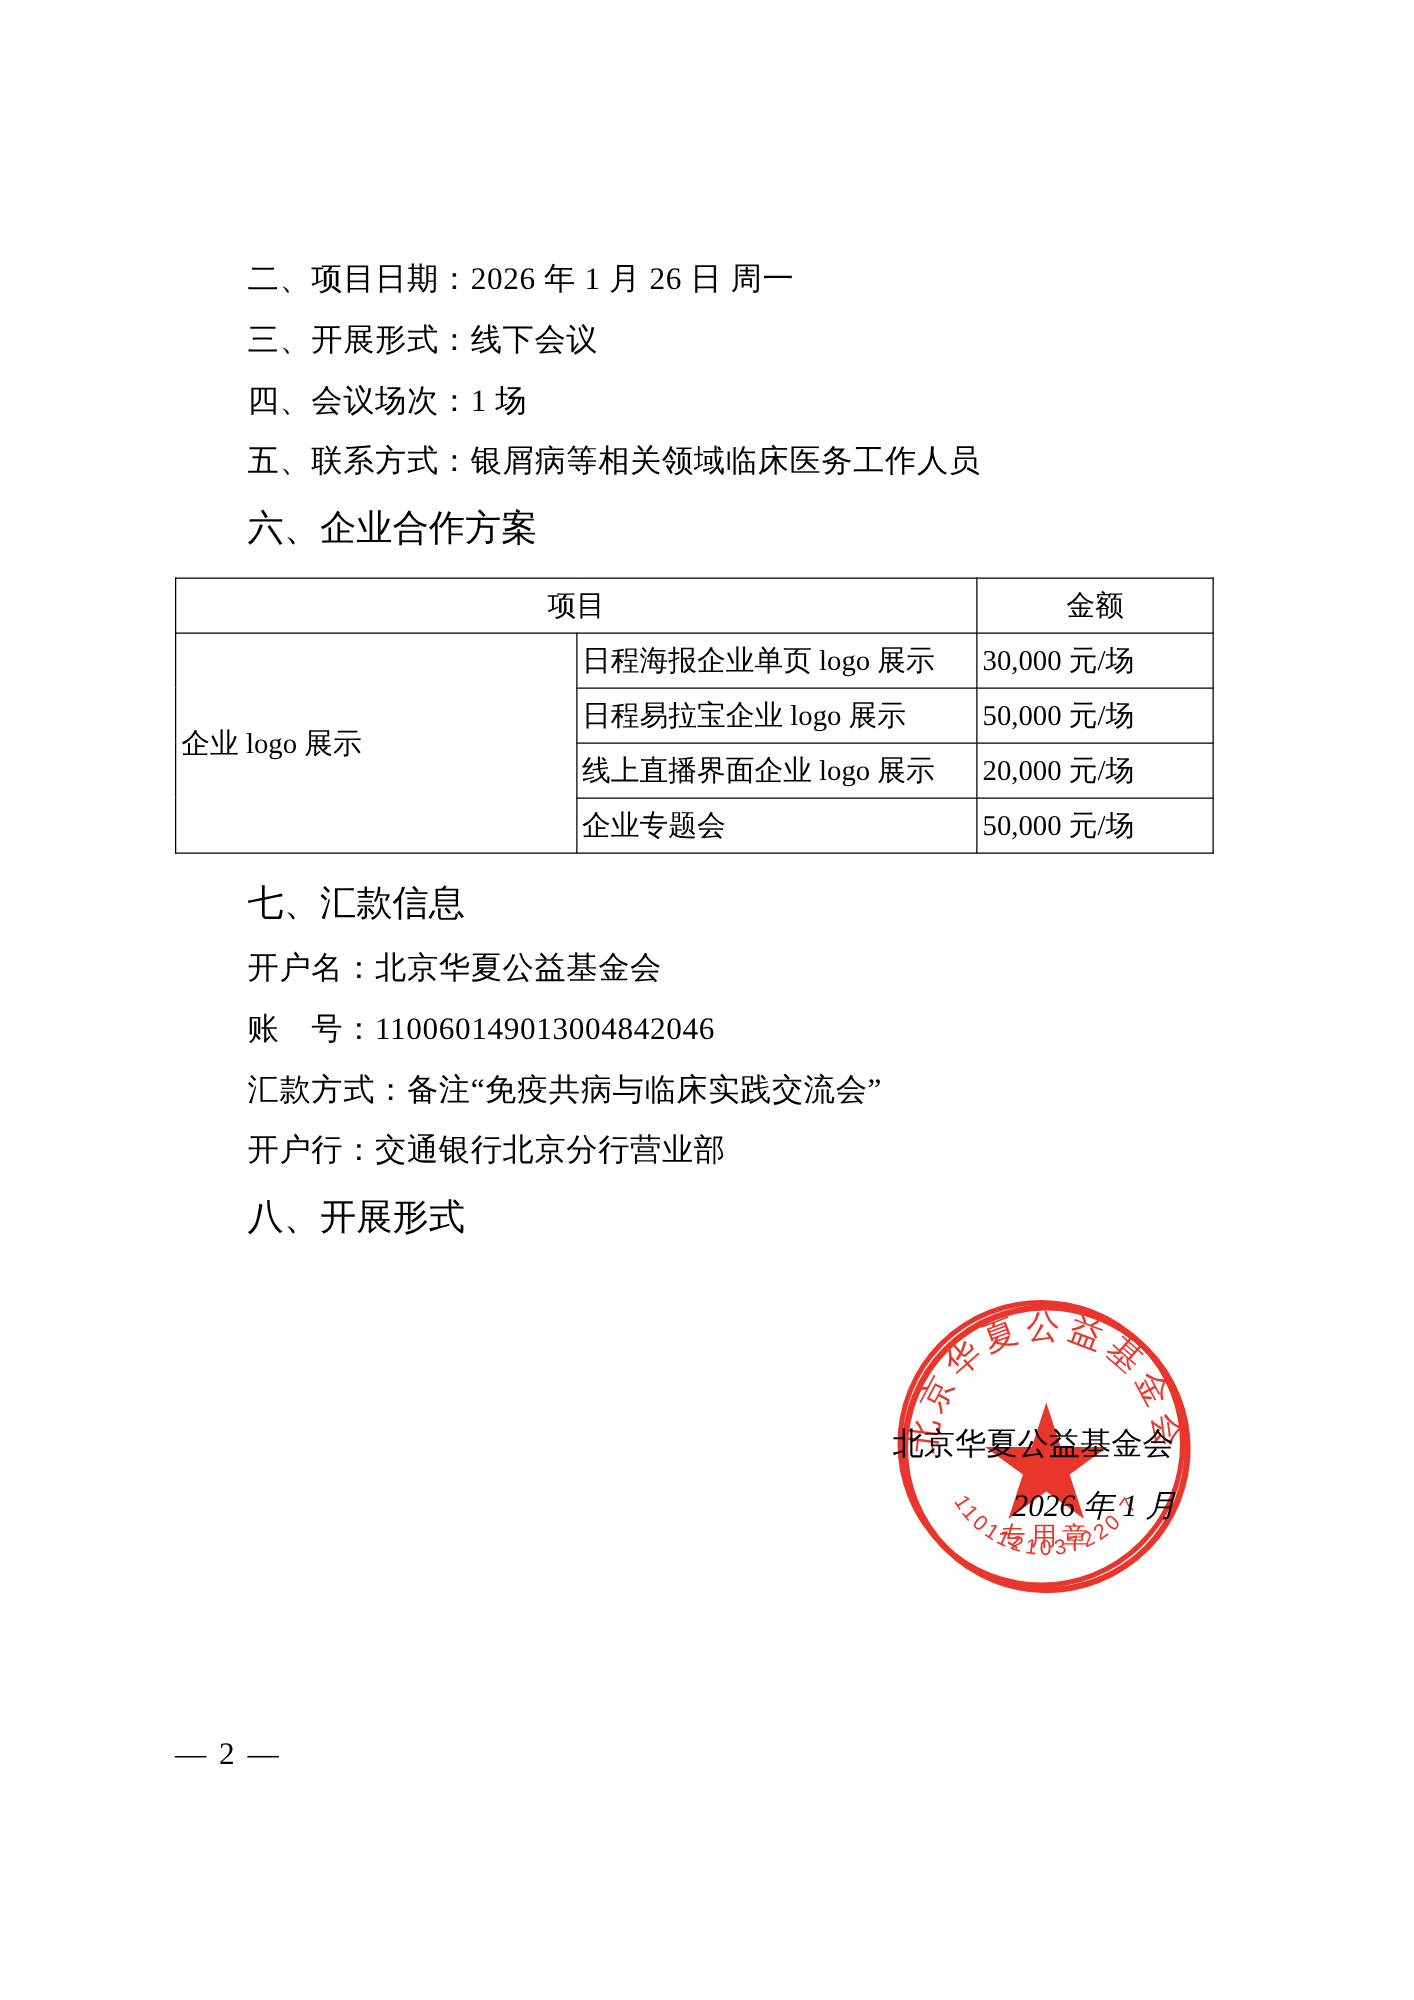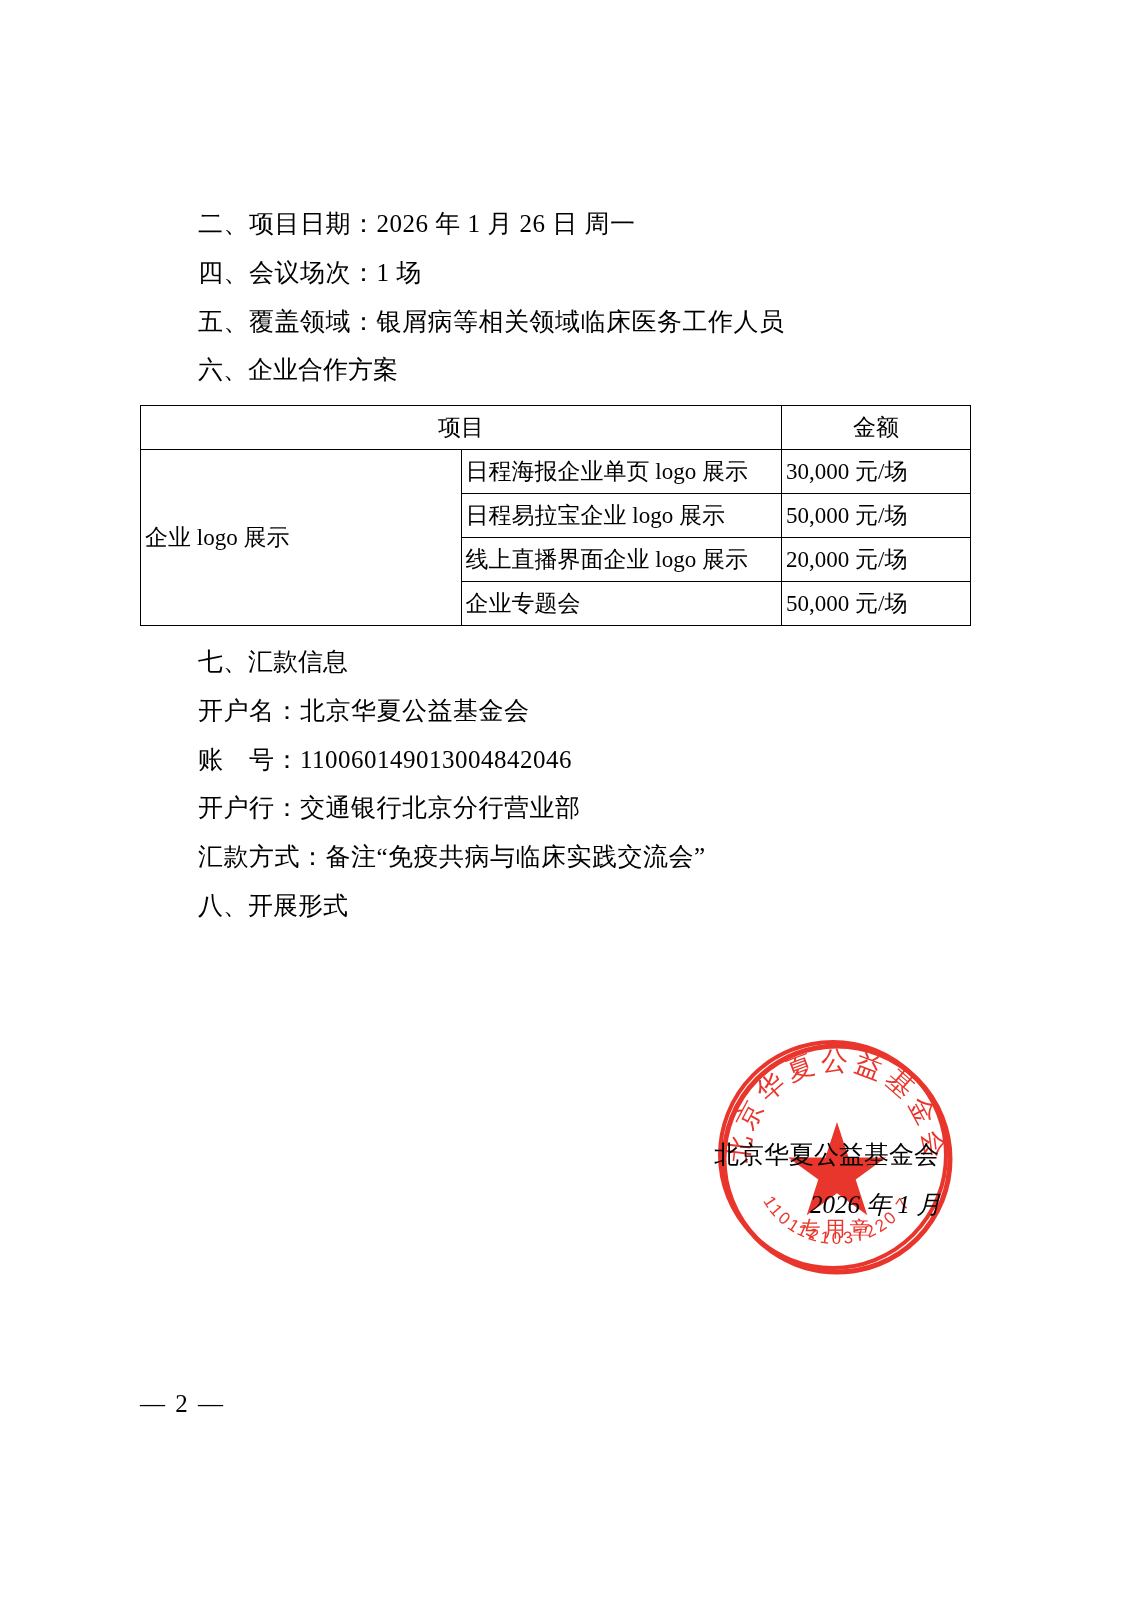--- a/index.html
+++ b/index.html
@@ -28,21 +28,21 @@
   .para {
     font-size: 25px;
     line-height: 1.95;
     letter-spacing: 0.5px;
     white-space: nowrap;
   }
   .para-indent {
     padding-left: 58px;
   }
   .heading-line {
-    font-size: 25px;
+    font-size: 29px;
     line-height: 1.95;
     padding-left: 58px;
     white-space: nowrap;
   }
   table.coop {
     border-collapse: collapse;
     width: 812px;
     margin: 10px 0 12px 0;
     table-layout: fixed;
   }
@@ -114,22 +114,23 @@
   }
 </style>
 </head>
 <body>
 
 <div class="page">
 
   <div class="content">
 
     <div class="para para-indent">二、项目日期：2026 年 1 月 26 日  周一</div>
+    <div class="para para-indent">三、开展形式：线下会议</div>
     <div class="para para-indent">四、会议场次：1 场</div>
-    <div class="para para-indent">五、覆盖领域：银屑病等相关领域临床医务工作人员</div>
+    <div class="para para-indent">五、联系方式：银屑病等相关领域临床医务工作人员</div>
 
     <div class="heading-line">六、企业合作方案</div>
 
     <table class="coop">
       <tbody>
           <tr>
         <th class="col-item" colspan="2">项目</th>
         <th class="col-amount">金额</th>
       </tr>
       <tr>
@@ -149,22 +150,22 @@
         <td class="sub-item">企业专题会</td>
         <td>50,000 元/场</td>
       </tr>
     </tbody>
       </table>
 
     <div class="heading-line">七、汇款信息</div>
 
     <div class="para para-indent">开户名：北京华夏公益基金会</div>
     <div class="para para-indent">账　号：110060149013004842046</div>
+    <div class="para para-indent">汇款方式：备注“免疫共病与临床实践交流会”</div>
     <div class="para para-indent">开户行：交通银行北京分行营业部</div>
-    <div class="para para-indent">汇款方式：备注“免疫共病与临床实践交流会”</div>
 
     <div class="heading-line">八、开展形式</div>
 
   </div>
 
   <div class="stamp-area">
 
     <div class="seal">
       <div class="seal-inner">
         <svg width="238" height="238" viewBox="0 0 238 238" xmlns="http://www.w3.org/2000/svg">

